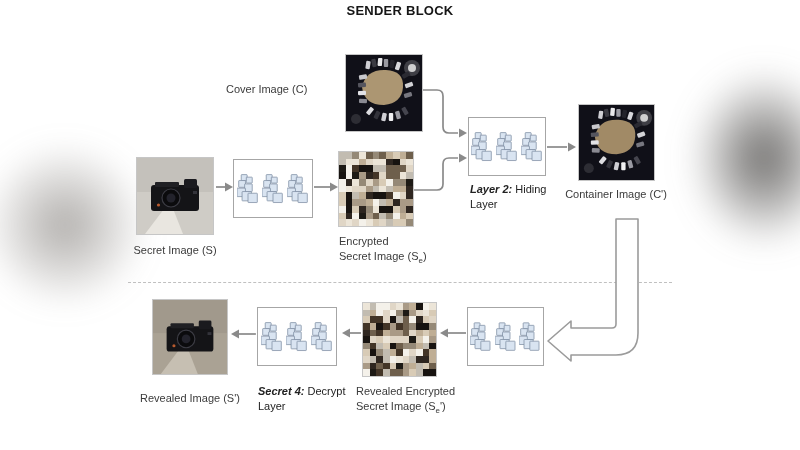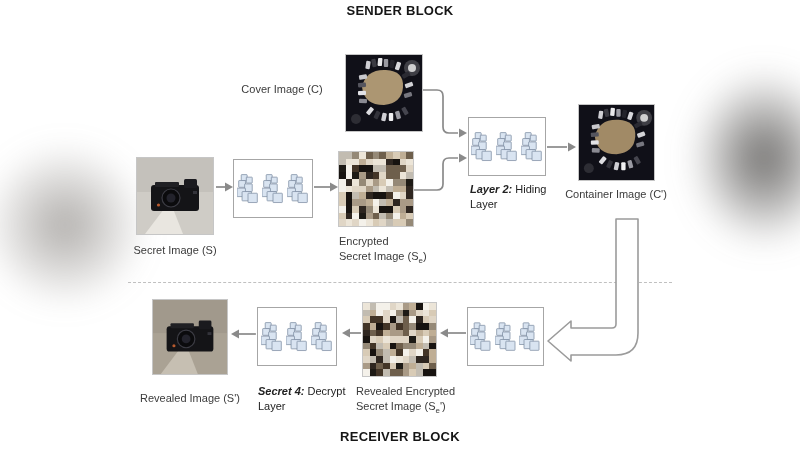--- a/index.html
+++ b/index.html
@@ -18,21 +18,21 @@
   .title{position:absolute; left:0; right:0; text-align:center;
     font-size:13px; font-weight:700; letter-spacing:.25px; color:#161616;}
   .title-sender{top:3px;}
   .title-receiver{top:429px;}
 
   .photo{position:absolute; border:1px solid #c6c6c6; box-sizing:border-box; background:#ddd; overflow:hidden;}
   .photo svg{display:block; width:100%; height:100%;}
 
   .lbl{position:absolute; font-size:11px; color:#3b3b3b; line-height:1.32;}
   .center{text-align:center;}
-  .right{text-align:center;}
+  .right{text-align:left;}
   sub{font-size:8px; line-height:0;}
 
   .nnbox{position:absolute; background:#fff; border:1.5px solid #a6a6a6; box-sizing:border-box;
     display:flex; align-items:center; justify-content:center; gap:3px; padding:3px 2px;}
   .nnbox svg{display:block;}
 
   .layerlbl{position:absolute; font-size:11px; color:#222; line-height:1.35;}
   .layerlbl .b{font-weight:700; font-style:italic;}
 
   .divider{position:absolute; left:128px; top:282px; width:544px; height:0;
@@ -44,21 +44,20 @@
 </style>
 </head>
 <body>
 
 <div class="stage">
 
   <div class="blob blob-left"></div>
   <div class="blob blob-right"></div>
 
   <div class="title title-sender">SENDER BLOCK</div>
-  <div class="title title-receiver">RECEIVER BLOCK</div>
 
   <div class="photo" style="left:345px;top:54px;width:78px;height:78px;">
       <svg viewBox="0 0 76 76" preserveAspectRatio="none">
     <rect width="76" height="76" fill="#101018"></rect>
     <path d="M16 32 Q20 14 40 15 Q58 16 57 32 Q56 48 38 50 Q18 50 16 32 Z" fill="#ac9672"></path>
     <circle cx="66" cy="13" r="4" fill="#fff" opacity="0.75"></circle>
     <circle cx="66" cy="13" r="8" fill="#fff" opacity="0.2"></circle>
     <circle cx="10" cy="64" r="5" fill="#fff" opacity="0.12"></circle>
         <rect x="-2.2" y="-4" width="4.4" height="8" rx="1" fill="#cfcfd4" transform="translate(22,10) rotate(8)"></rect>
         <rect x="-2.2" y="-4" width="4.4" height="8" rx="1" fill="#3a3a42" transform="translate(28,8) rotate(-12)"></rect>

